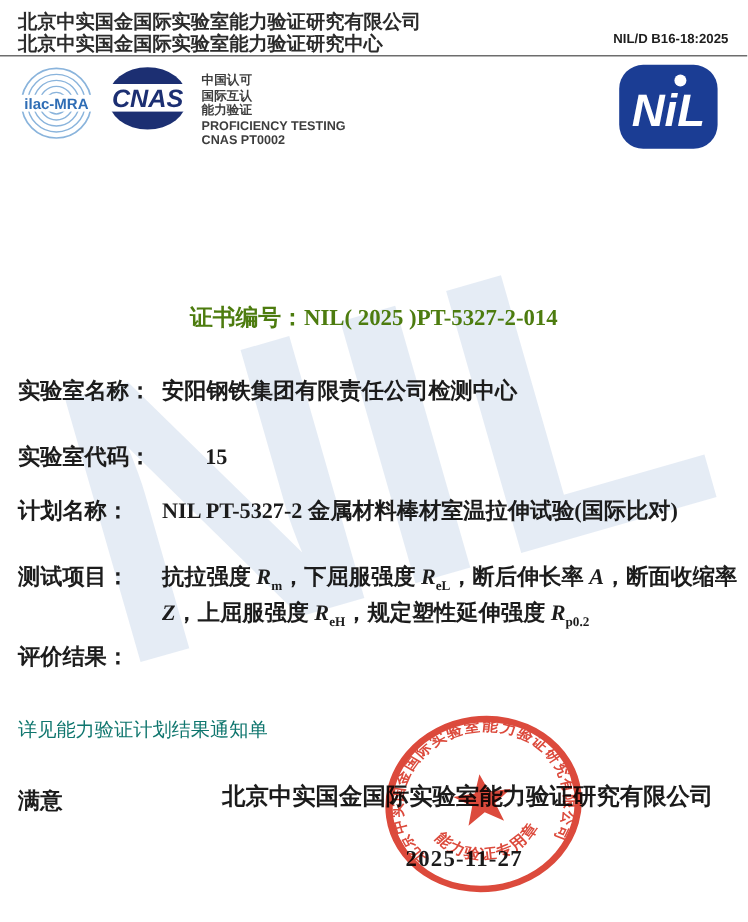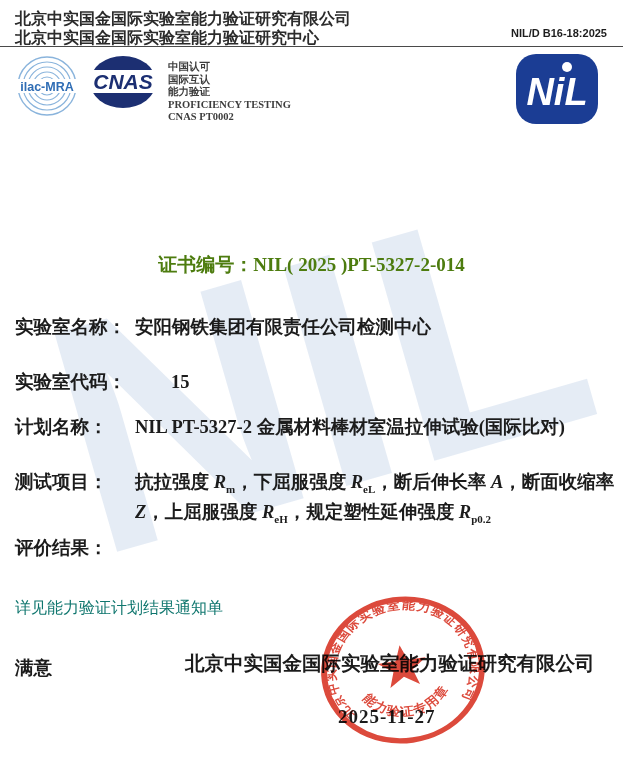--- a/index.html
+++ b/index.html
@@ -17,21 +17,21 @@
   
   .header-org { position:absolute; top:9px; left:15px; z-index:1;
     font-size:16px; font-weight:600; line-height:19px; color:#2b2b2b; }
   .doc-code { position:absolute; top:27px; right:16px; z-index:1;
     font-family:"Liberation Sans","DejaVu Sans",sans-serif;
     font-size:11px; font-weight:600; color:#1d1d1d; }
   .rule { position:absolute; top:46px; left:0; width:623px; height:0;
     border-top:1.5px solid #4a4a4a; z-index:1; }
   
   .logos { position:absolute; top:55px; left:16px; display:flex; align-items:flex-start; gap:11px; z-index:1; }
-  .accred-lines { font-family:Liberation Serif, serif;
+  .accred-lines { font-family:Liberation Sans, sans-serif;
     font-size:10.5px; font-weight:700; color:#3d3d3d; line-height:12.5px; margin-top:6px; }
   .nil-logo { position:absolute; top:53px; right:24px; z-index:1; }
   
   .title { position:absolute; top:165px; left:0; width:100%; text-align:center; z-index:1;
     font-size:31px; font-weight:700; letter-spacing:16px; text-indent:16px; color:#111; }
   .cert-line { position:absolute; top:252px; left:0; width:100%; text-align:center; z-index:1;
     font-size:19px; font-weight:600; color:#4d7c0f; }
   
   .field { position:absolute; left:15px; width:600px; display:flex; z-index:1;
     font-size:18.5px; font-weight:600; line-height:30px; color:#1c1c1c; }

